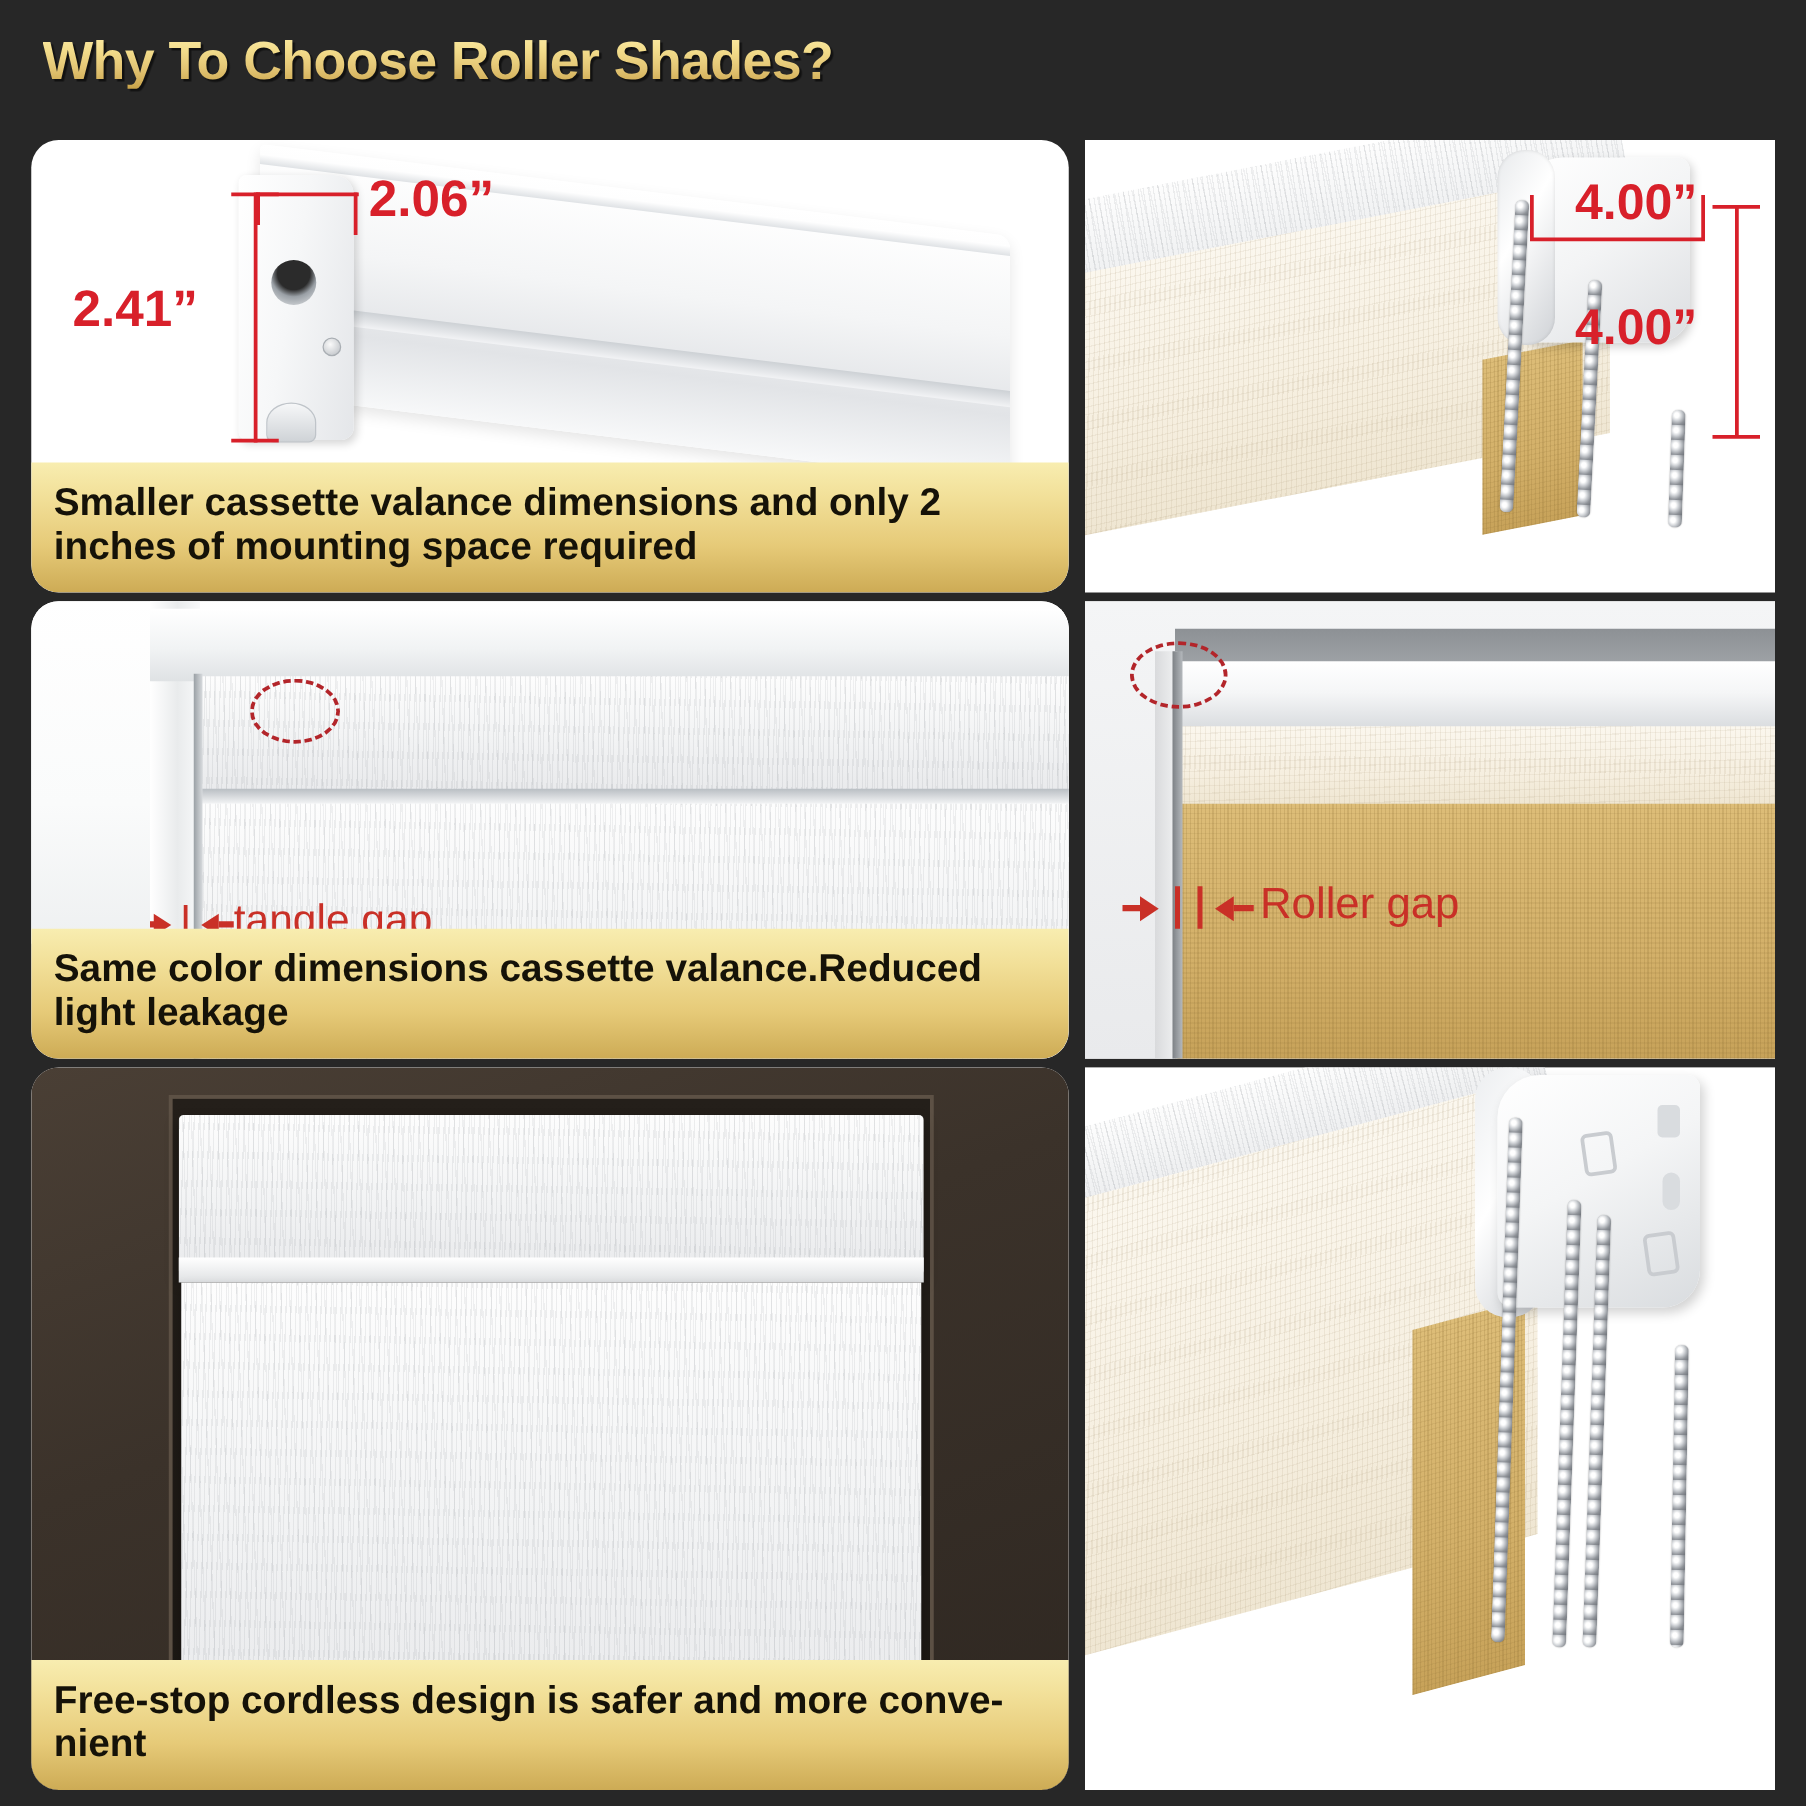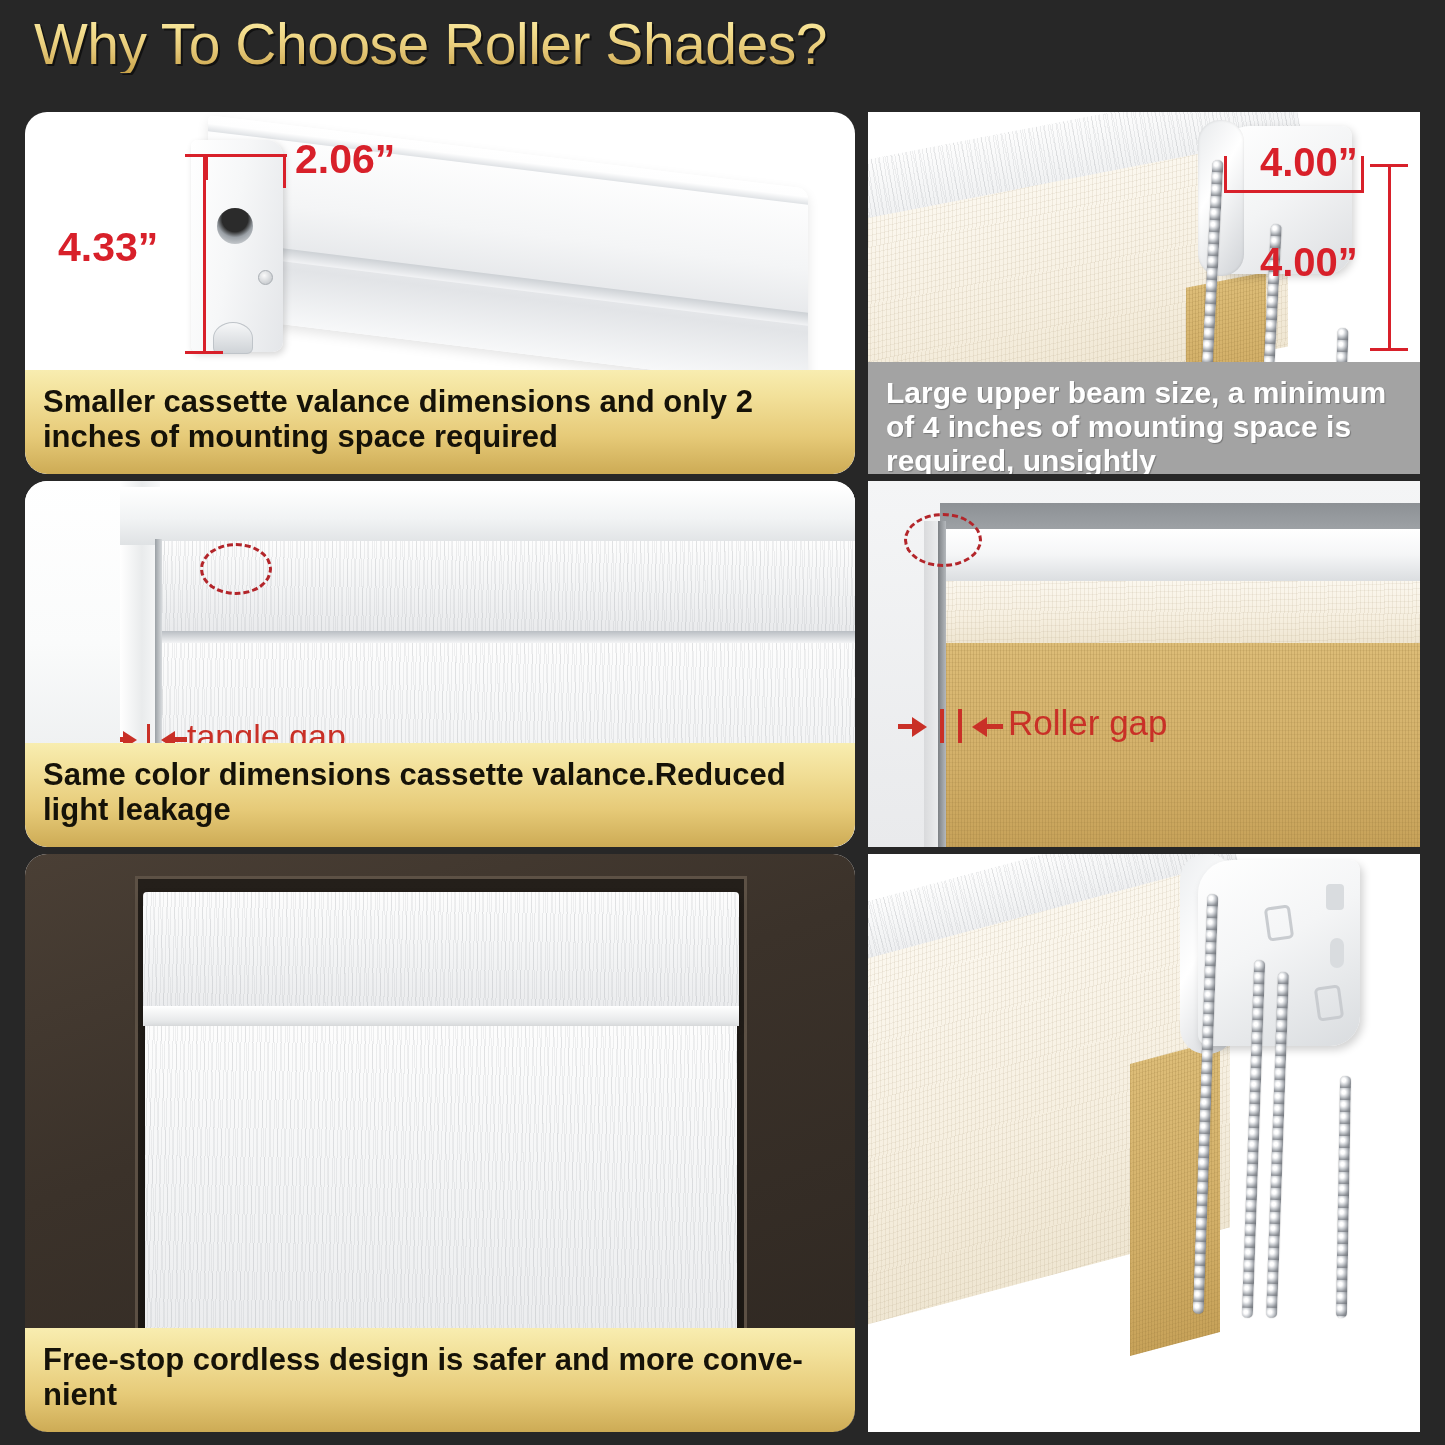--- a/index.html
+++ b/index.html
@@ -6,27 +6,28 @@
   html,body{ background:#272727; }
   body{
     width:1445px; height:1445px; overflow:hidden;
     font-family:"Liberation Sans", sans-serif;
     position:relative;
   }
 
   
   #title-bar{ height:100px; padding:16px 0 0 34px; }
   #page-title{
-    font-size:57px; font-weight:normal; letter-spacing:-0.5px;
+    font-size:43px; font-weight:bold; letter-spacing:-0.5px;
     line-height:1.0;
     background:linear-gradient(180deg,#fbeaa4 0%,#f3dd8c 28%,#e3c574 62%,#c9a349 100%);
     -webkit-background-clip:text; background-clip:text;
     color:transparent; -webkit-text-fill-color:transparent;
     filter:drop-shadow(2px 2px 0 rgba(0,0,0,.55));
     display:inline-block;
+    margin-top:12px;
   }
 
   
   #grid{
     position:absolute; left:25px; top:112px;
     width:1395px; height:1224px;
     display:grid;
     grid-template-columns:830px 552px;
     grid-template-rows:362px 366px 578px;
     column-gap:13px; row-gap:7px;
@@ -282,21 +283,21 @@
       <div class="knob"></div>
 
       <div class="dimline" style="left:180px; top:42px; width:3px; height:26px;"></div>
       <div class="dimline" style="left:258px; top:42px; width:3px; height:34px;"></div>
       <div class="dimline" style="left:180px; top:42px; width:82px; height:3px;"></div>
       <div class="dimtxt" style="left:270px; top:24px; font-size:41px;">2.06”</div>
 
       <div class="dimline" style="left:178px; top:42px; width:3px; height:200px;"></div>
       <div class="dimline" style="left:160px; top:42px; width:38px; height:3px;"></div>
       <div class="dimline" style="left:160px; top:239px; width:38px; height:3px;"></div>
-      <div class="dimtxt" style="left:33px; top:112px; font-size:41px;">4.33”</div>
+      <div class="dimtxt" style="left:33px; top:112px; font-size:41px;">2.41”</div>
     </div>
     <div class="caption gold">Smaller cassette valance dimensions and only 2 inches of mounting space required</div>
   </div>
 
   <div class="panel bad" id="p2">
     <div class="media">
       <div class="roller-tube fabric-white"></div>
       <div class="shade-sheet fabric-cream"></div>
       <div class="tan-sheet fabric-tan"></div>
       <div class="bracket"></div>
@@ -309,21 +310,20 @@
       <div class="dimline" style="left:356px; top:44px; width:3px; height:36px;"></div>
       <div class="dimline" style="left:356px; top:78px; width:140px; height:3px;"></div>
       <div class="dimline" style="left:493px; top:44px; width:3px; height:36px;"></div>
       <div class="dimtxt" style="left:392px; top:28px; font-size:40px;">4.00”</div>
 
       <div class="dimline" style="left:520px; top:52px; width:3px; height:186px;"></div>
       <div class="dimline" style="left:502px; top:52px; width:38px; height:3px;"></div>
       <div class="dimline" style="left:502px; top:236px; width:38px; height:3px;"></div>
       <div class="dimtxt" style="left:392px; top:128px; font-size:40px;">4.00”</div>
     </div>
-    <div class="caption gray tall">Large upper beam size, a minimum of 4 inches of mounting space is required, unsightly</div>
   </div>
 
   <div class="panel good" id="p3">
     <div class="media">
       <div class="frame-outer"></div>
       <div class="jamb"></div>
       <div class="head"></div>
 
       <div class="fabric-white" style="position:absolute; left:135px; top:60px; right:-10px; height:92px;"></div>
       <div style="position:absolute; left:133px; top:150px; right:-10px; height:12px; background:linear-gradient(180deg,#b9bec3,#f3f4f5);"></div>

